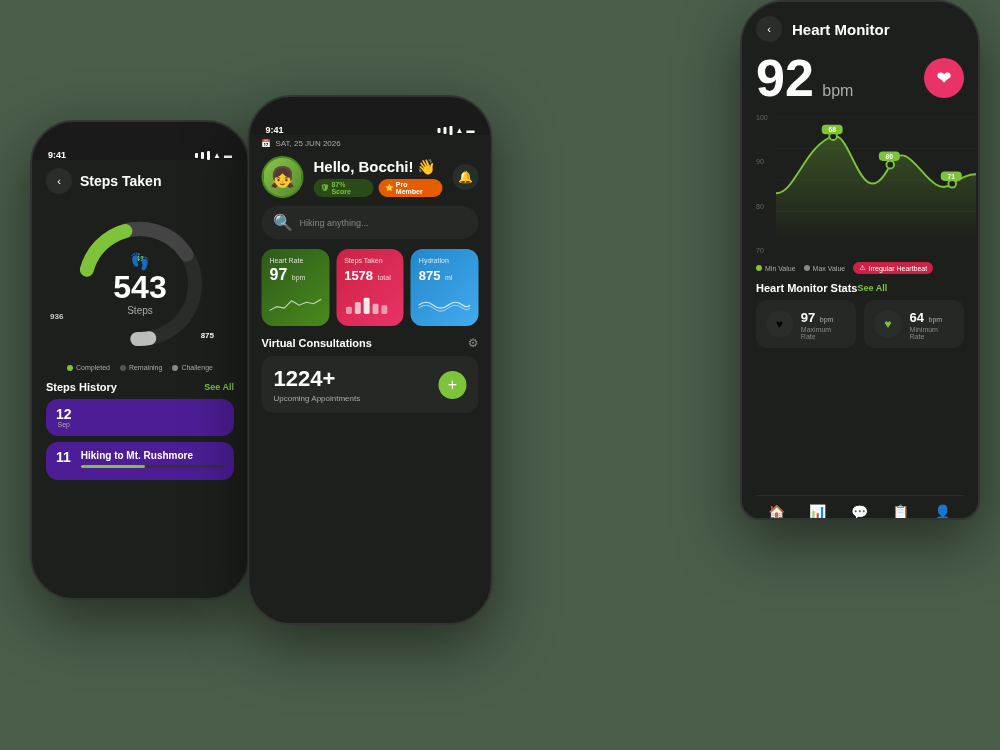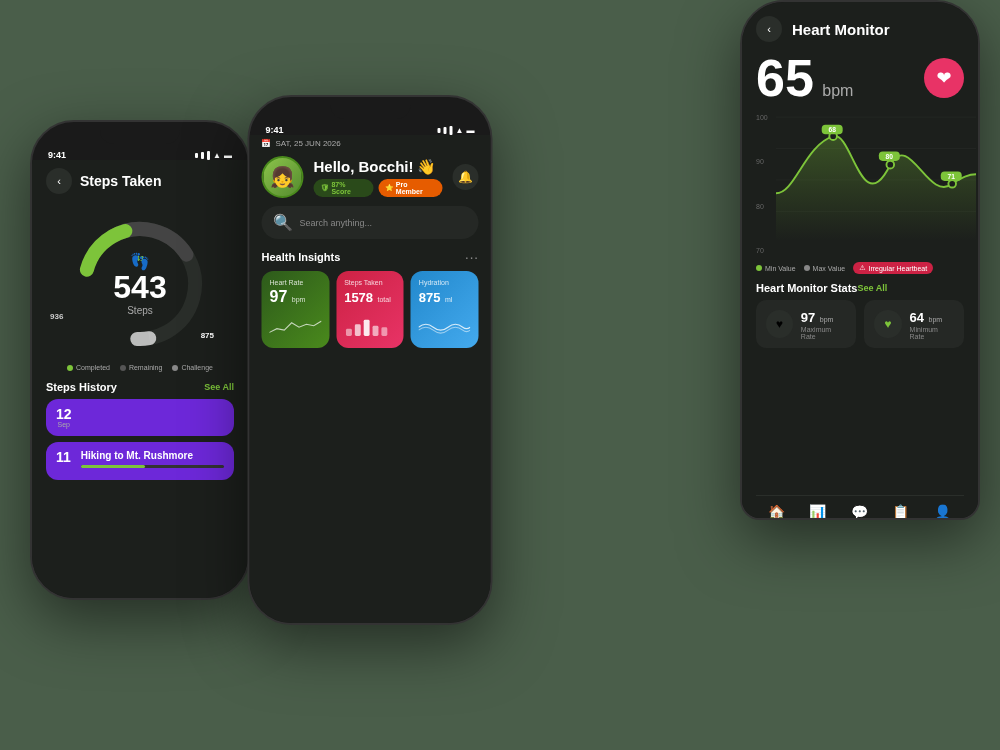--- a/index.html
+++ b/index.html
@@ -160,21 +160,21 @@
     .section-header {
       display: flex;
       justify-content: space-between;
       align-items: center;
       margin-bottom: 6px;
     }
     .section-title { color: #fff; font-size: 11px; font-weight: 700; }
     .see-all-btn { color: #7dc43a; font-size: 9px; font-weight: 600; }
 
     .history-card {
-      background: #6d28d9;
+      background: #4c1d95;
       border-radius: 12px;
       padding: 8px 10px;
       margin-bottom: 6px;
     }
     .history-date {
       display: flex;
       gap: 10px;
       align-items: flex-start;
     }
     .date-box { text-align: center; }
@@ -574,27 +574,23 @@
               <span>⭐</span>
               <span>Pro Member</span>
             </span>
           </div>
         </div>
         <div class="notif-btn">🔔</div>
       </div>
 
       <div class="search-bar">
         <span>🔍</span>
-        <span class="search-text">Search anything...</span>
-      </div>
-
-      <div class="section-header">
-        <span class="section-title">Health Insights</span>
-        <span style="color:#888;font-size:14px;">···</span>
-      </div>
+        <span class="search-text">Hiking anything...</span>
+      </div>
+
 
       <div class="insights-grid">
 
         <div class="insight-card green">
           <div class="insight-label">Heart Rate</div>
           <div>
             <span class="insight-value">97</span>
             <span class="insight-unit">bpm</span>
           </div>
           <div class="insight-mini-chart">
@@ -629,36 +625,49 @@
           </div>
           <div class="insight-mini-chart">
             <svg class="mini-wave-svg" viewBox="0 0 70 30">
               <path d="M0,18 Q10,10 20,18 Q30,26 40,18 Q50,10 60,18 Q65,22 70,18" fill="none" stroke="rgba(255,255,255,0.8)" stroke-width="1.5"></path>
               <path d="M0,22 Q10,14 20,22 Q30,30 40,22 Q50,14 60,22 Q65,26 70,22" fill="none" stroke="rgba(255,255,255,0.5)" stroke-width="1.5"></path>
             </svg>
           </div>
         </div>
       </div>
 
+      <div class="consult-section">
+        <div class="consult-header">
+          <span class="section-title">Virtual Consultations</span>
+          <span style="color:#888;font-size:12px;">⚙</span>
+        </div>
+        <div class="consult-card">
+          <div>
+            <div class="consult-count">1224+</div>
+            <div class="consult-sub">Upcoming Appointments</div>
+          </div>
+          <div class="add-btn">+</div>
+        </div>
+      </div>
 
     </div>
   </div>
 
   <div class="phone phone-right">
     <div style="height:6px;background:#1c1f1c;"></div>
     <div class="phone-content" style="display:flex;flex-direction:column;">
 
       <div class="hm-header">
         <div class="back-btn">‹</div>
         <span class="hm-title">Heart Monitor</span>
       </div>
 
       <div class="bpm-row">
         <div>
-          <span class="bpm-value">65</span>
+          <span class="bpm-value">92</span>
           <span class="bpm-unit">bpm</span>
         </div>
         <div class="heart-btn">❤</div>
       </div>
 
 
       <div class="chart-area">
         <div class="y-axis">
           <span>100</span>
           <span>90</span>

